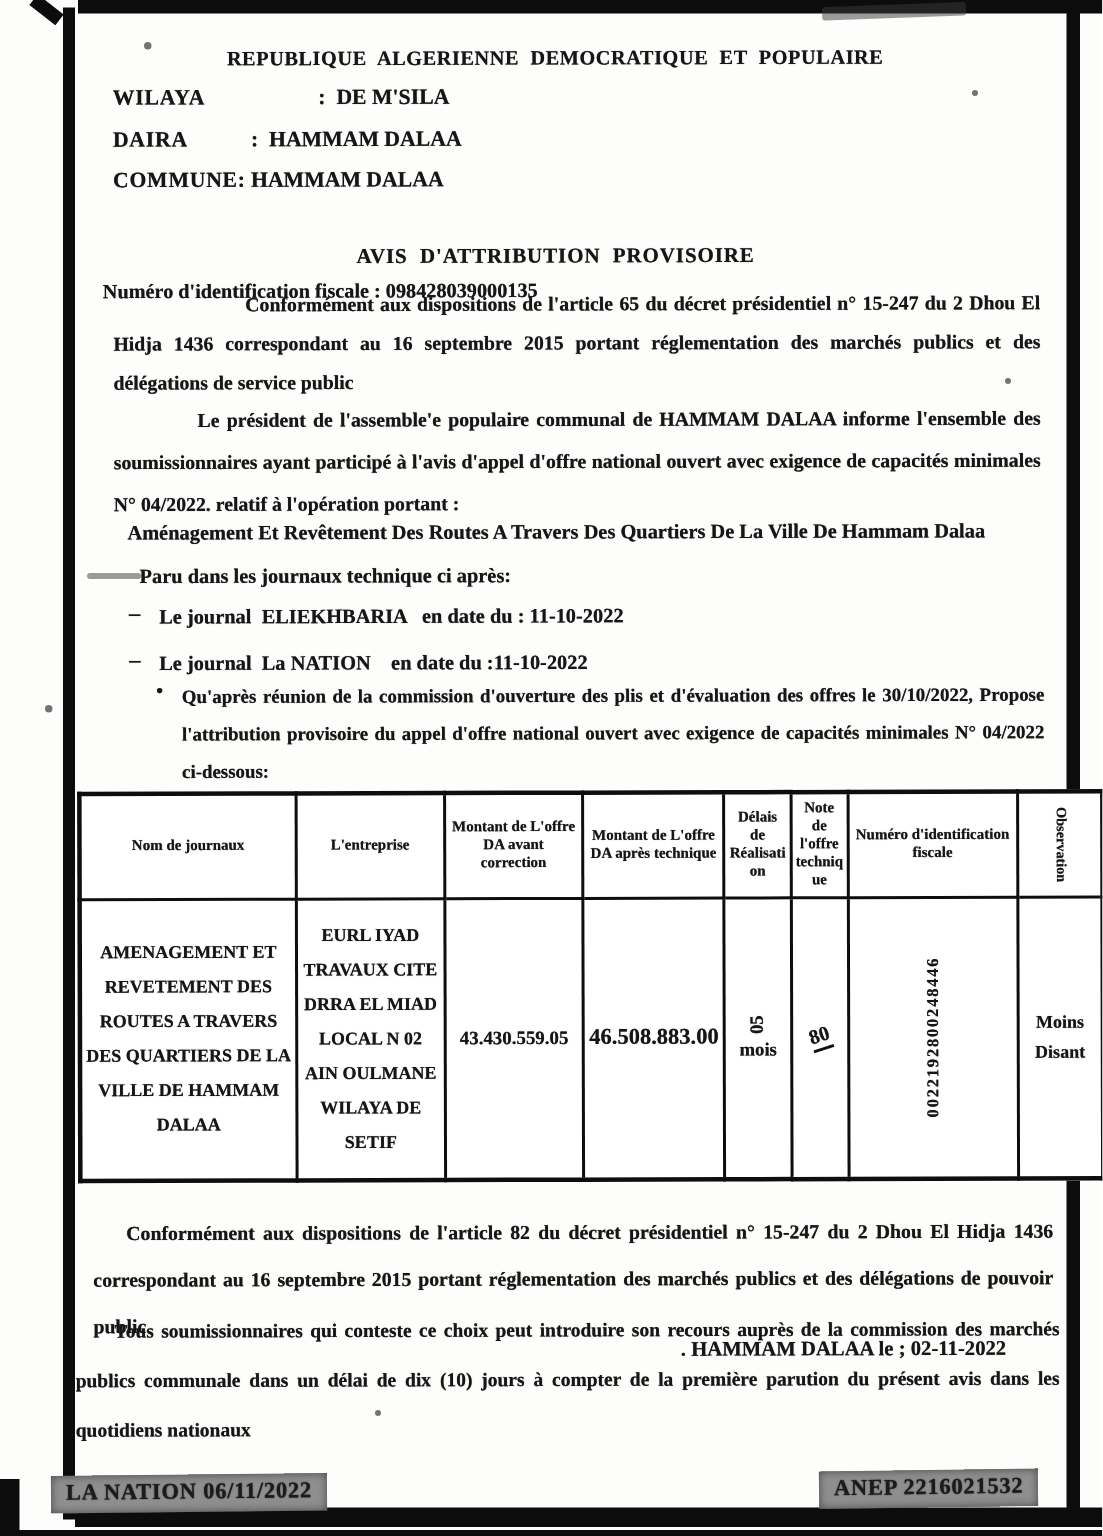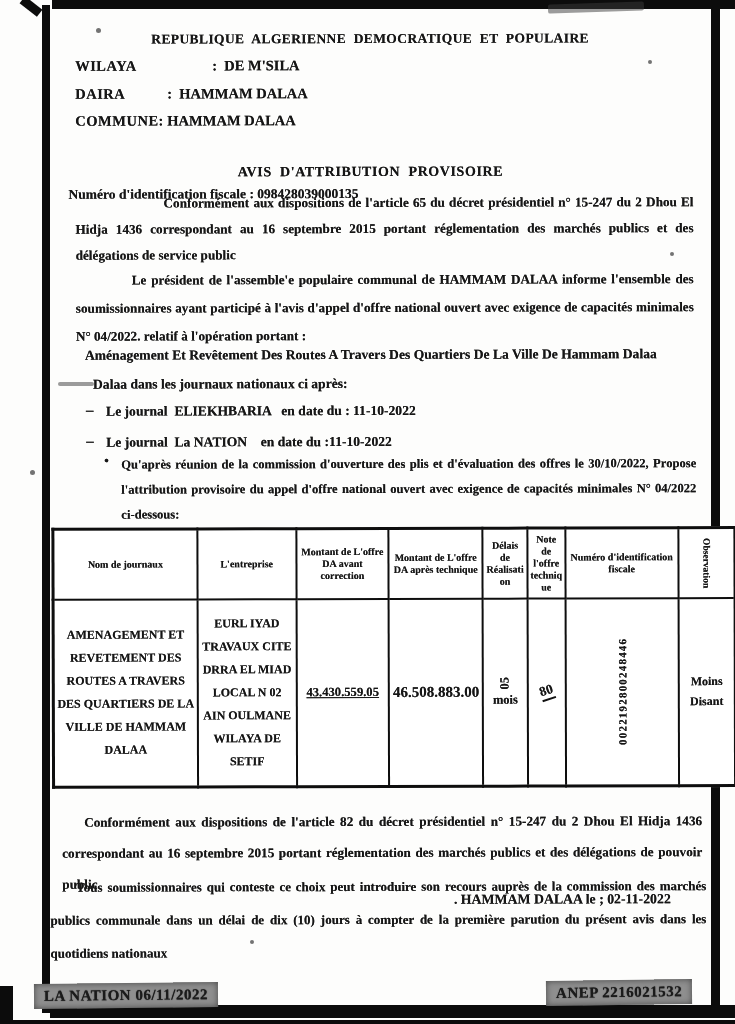--- a/index.html
+++ b/index.html
@@ -100,21 +100,21 @@
       <span class="val">HAMMAM DALAA</span>
     </div>
     <div class="abs nif txt">Numéro d'identification fiscale : 098428039000135</div>
 
     <div class="abs avis txt">AVIS  D'ATTRIBUTION  PROVISOIRE</div>
 
     <div class="para p1 txt">Conformément aux dispositions de l'article 65 du décret présidentiel n° 15-247 du 2 Dhou El Hidja 1436 correspondant au 16 septembre 2015 portant réglementation des marchés publics et des délégations de service public</div>
     <div class="para p2 txt">Le président de l'assemble'e populaire communal de HAMMAM DALAA informe l'ensemble des soumissionnaires ayant participé à l'avis d'appel d'offre national ouvert avec exigence de capacités minimales N° 04/2022. relatif à l'opération portant :</div>
 
     <div class="abs project-title txt">Aménagement Et Revêtement Des Routes A Travers Des Quartiers De La Ville De Hammam Dalaa</div>
-    <div class="abs journals-intro txt">Dalaa dans les journaux nationaux ci après:</div>
+    <div class="abs journals-intro txt">Paru dans les journaux technique ci après:</div>
 
     <div class="jrow txt" style="top:403px;">
       <span class="dash">–</span>
       <span class="jtxt">Le journal  ELIEKHBARIA   en date du : 11-10-2022</span>
     </div>
     <div class="jrow txt" style="top:434px;">
       <span class="dash">–</span>
       <span class="jtxt">Le journal  La NATION    en date du :11-10-2022</span>
     </div>
 
@@ -143,21 +143,21 @@
         <th class="hcell txt">Délais de Réalisation</th>
         <th class="hcell txt">Note de l'offre technique</th>
         <th class="hcell txt">Numéro d'identification fiscale</th>
         <th class="hcell">
           <span class="rot-cw txt" style="font-size:9.5px;">Observation</span>
         </th>
       </tr>
       <tr style="height:188px;">
         <td class="bcell cell-left txt">AMENAGEMENT ET REVETEMENT DES ROUTES A TRAVERS DES QUARTIERS DE LA VILLE DE HAMMAM DALAA</td>
         <td class="bcell cell-left txt">EURL IYAD TRAVAUX CITE DRRA EL MIAD LOCAL N 02 AIN OULMANE WILAYA DE SETIF</td>
-        <td class="bcell txt" style="font-size:12.6px;text-decoration:underline;">43.430.559.05</td>
+        <td class="bcell txt" style="font-size:12.6px;">43.430.559.05</td>
         <td class="bcell txt" style="font-size:15px;">46.508.883.00</td>
         <td class="bcell">
           <div class="vflex" style="flex-direction:column;">
             <span class="delay-val txt">05</span>
             <span class="delay-unit txt">mois</span>
           </div>
         </td>
         <td class="bcell">
           <span class="score txt">80</span>
         </td>

